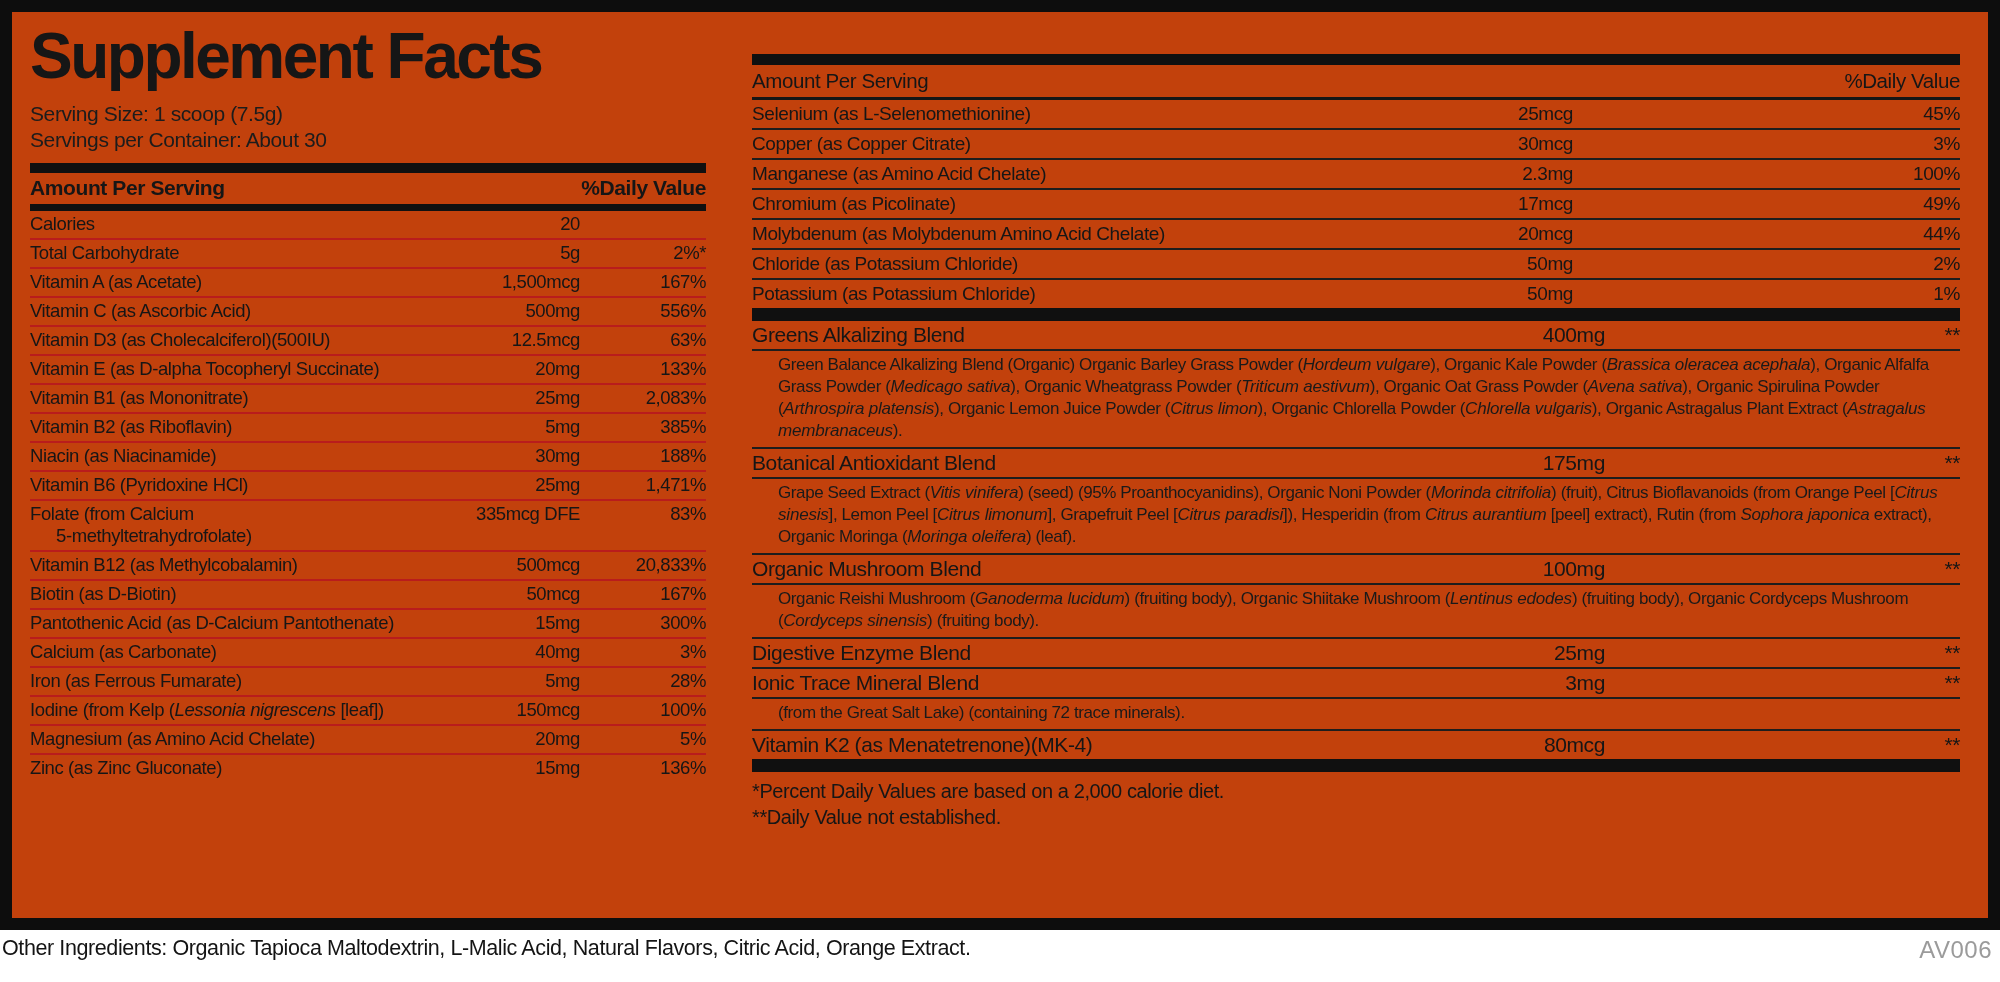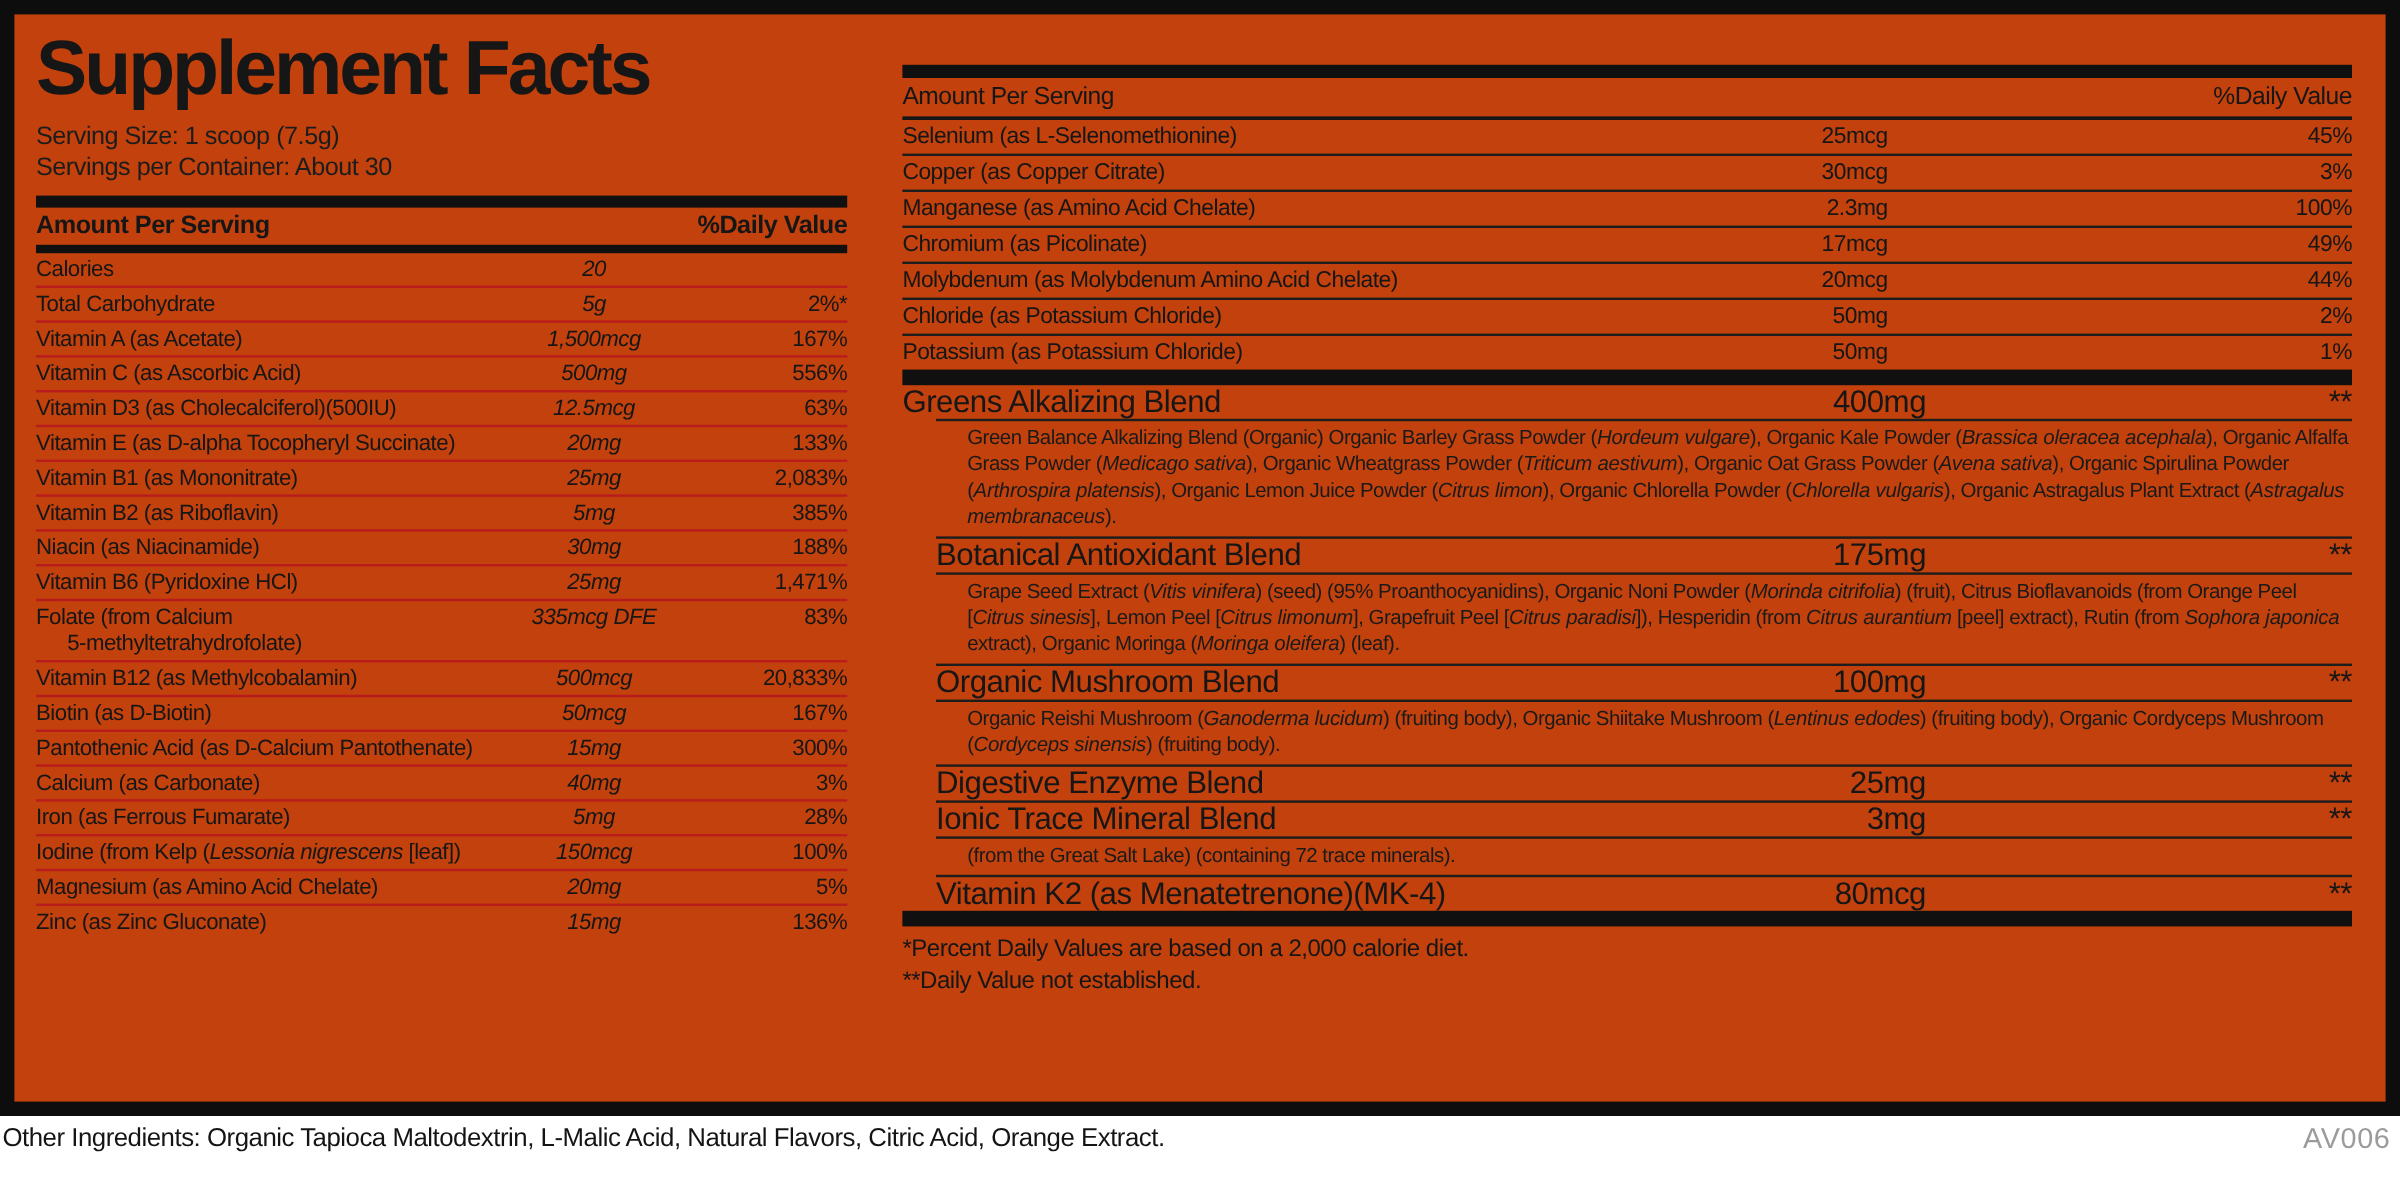--- a/index.html
+++ b/index.html
@@ -21,38 +21,38 @@
   .title { font-size:64px; font-weight:bold; letter-spacing:-2.5px; line-height:1.08; margin-top:4px; }
   .serving-info { margin-top:10px; font-size:21px; line-height:1.22; color:#1c1c1c; }
   .lhead {
     margin-top:11px; border-top:10px solid #101010; border-bottom:7px solid #101010;
     display:flex; justify-content:space-between; padding:3px 0 4px;
     font-weight:bold; font-size:21px;
   }
   .lrow { display:flex; align-items:flex-start; padding:2px 0 3px; font-size:18.5px; line-height:22px; }
   .lrow + .lrow { border-top:2px solid #b91c1c; }
   .lname { flex:1; min-width:0; white-space:nowrap; }
-  .lamt  { width:170px; flex:none; text-align:center; white-space:nowrap;font-style:italic; }
+  .lamt  { width:170px; flex:none; text-align:right; white-space:nowrap; }
   .ldv   { width:126px; flex:none; text-align:right; white-space:nowrap; }
   .l2 { padding-left:26px; }
 
   
   .rtop-bar { height:11px; background:#101010; margin-top:36px; }
   .rhead {
     display:flex; justify-content:space-between; font-size:20.5px;
     padding:3px 0 4px; border-bottom:3px solid #161616; margin-top:1px;
   }
   .rrow { display:flex; align-items:center; padding:2px 0 3px; font-size:19px; line-height:23px;gap:32px; }
   .rrow + .rrow { border-top:2px solid #1d1d1d; }
   .rname { flex:1; min-width:0; white-space:nowrap; }
   .ramt  { width:180px; flex:none; text-align:right; white-space:nowrap; }
   .rdv   { width:355px; flex:none; text-align:right; white-space:nowrap; }
   .thick-bar { height:13px; background:#101010; }
-  #blends > div + div { border-top:2.5px solid #1d1d1d;margin-left:28px; }
-  .blend-head { display:flex; align-items:flex-start; padding:2px 0 3px; font-size:26px; line-height:23px; }
+  #blends > div + div { border-top:2.5px solid #1d1d1d; }
+  .blend-head { display:flex; align-items:flex-start; padding:2px 0 3px; font-size:21px; line-height:23px; }
   .bdesc { padding:3px 0 5px 26px; font-size:17px; line-height:22px; color:#1a1a1a; }
   .bdesc i { letter-spacing:-0.2px; }
   sup { font-size:0.55em; vertical-align:super; }
   .footnotes { margin-top:6px; font-size:20px; line-height:26px; }
 
   
   .footer {
     position:absolute; left:2px; right:8px; top:936px;
     display:flex; justify-content:space-between; align-items:flex-start;
   }

